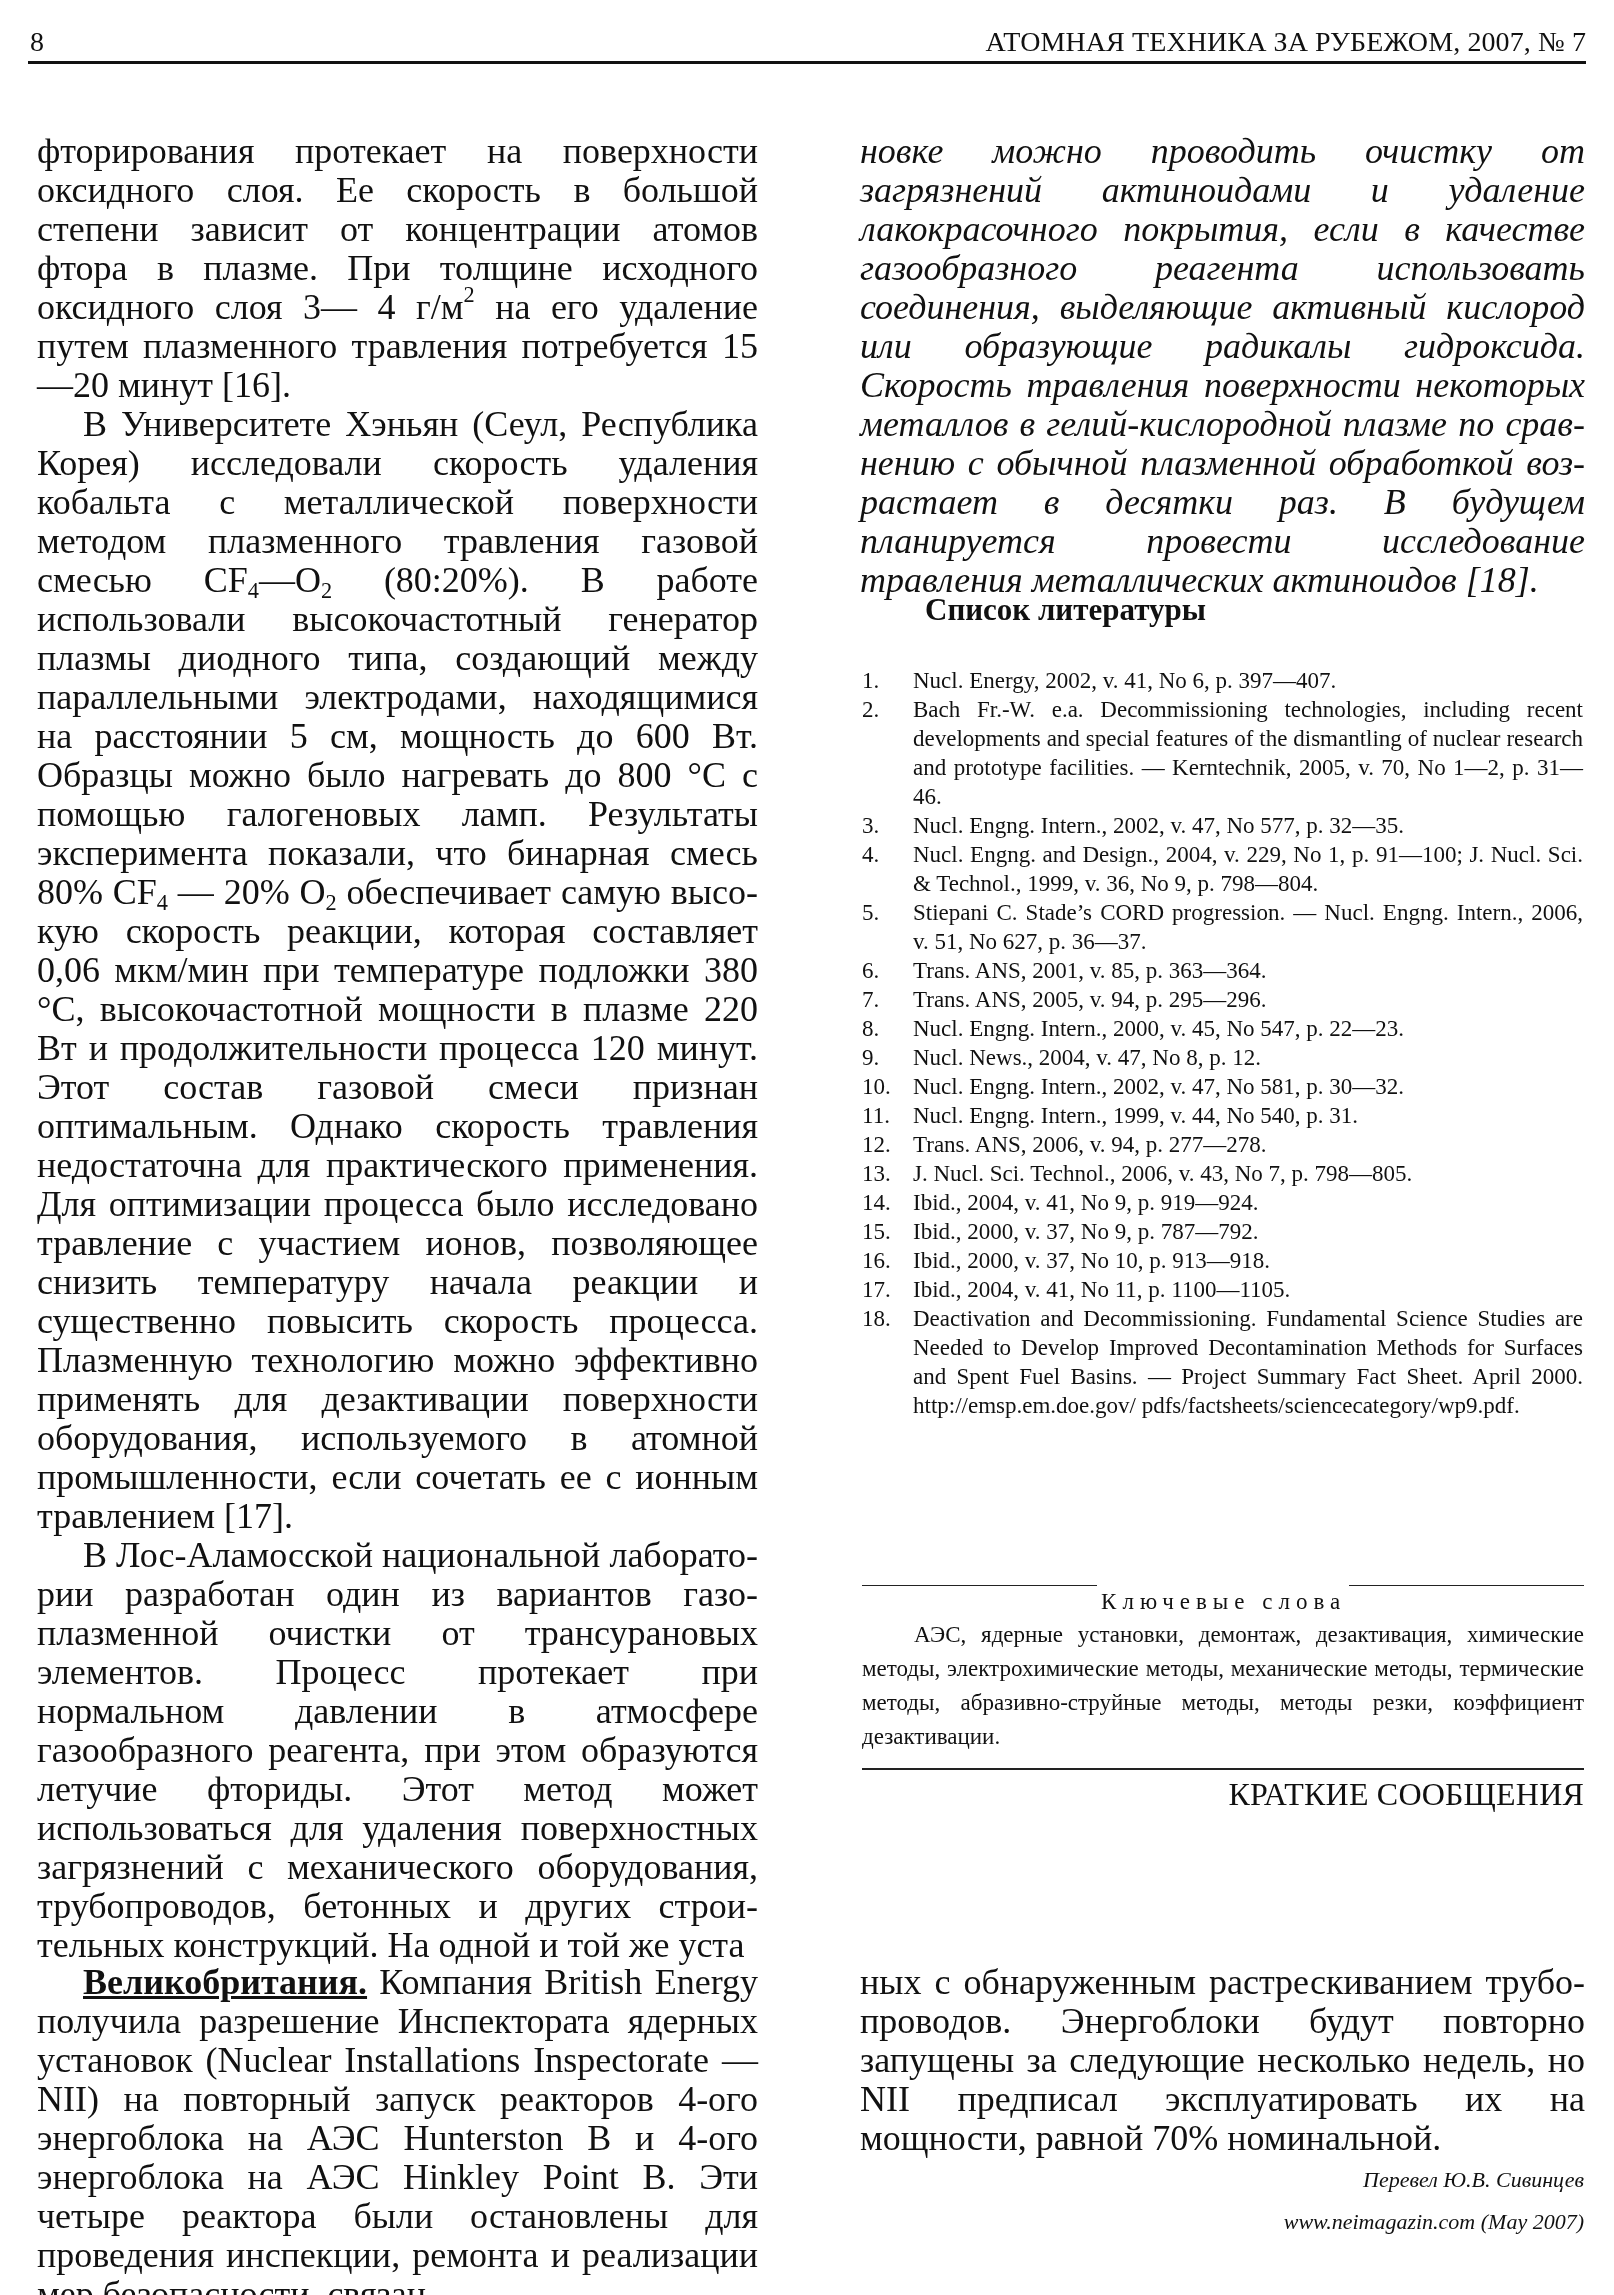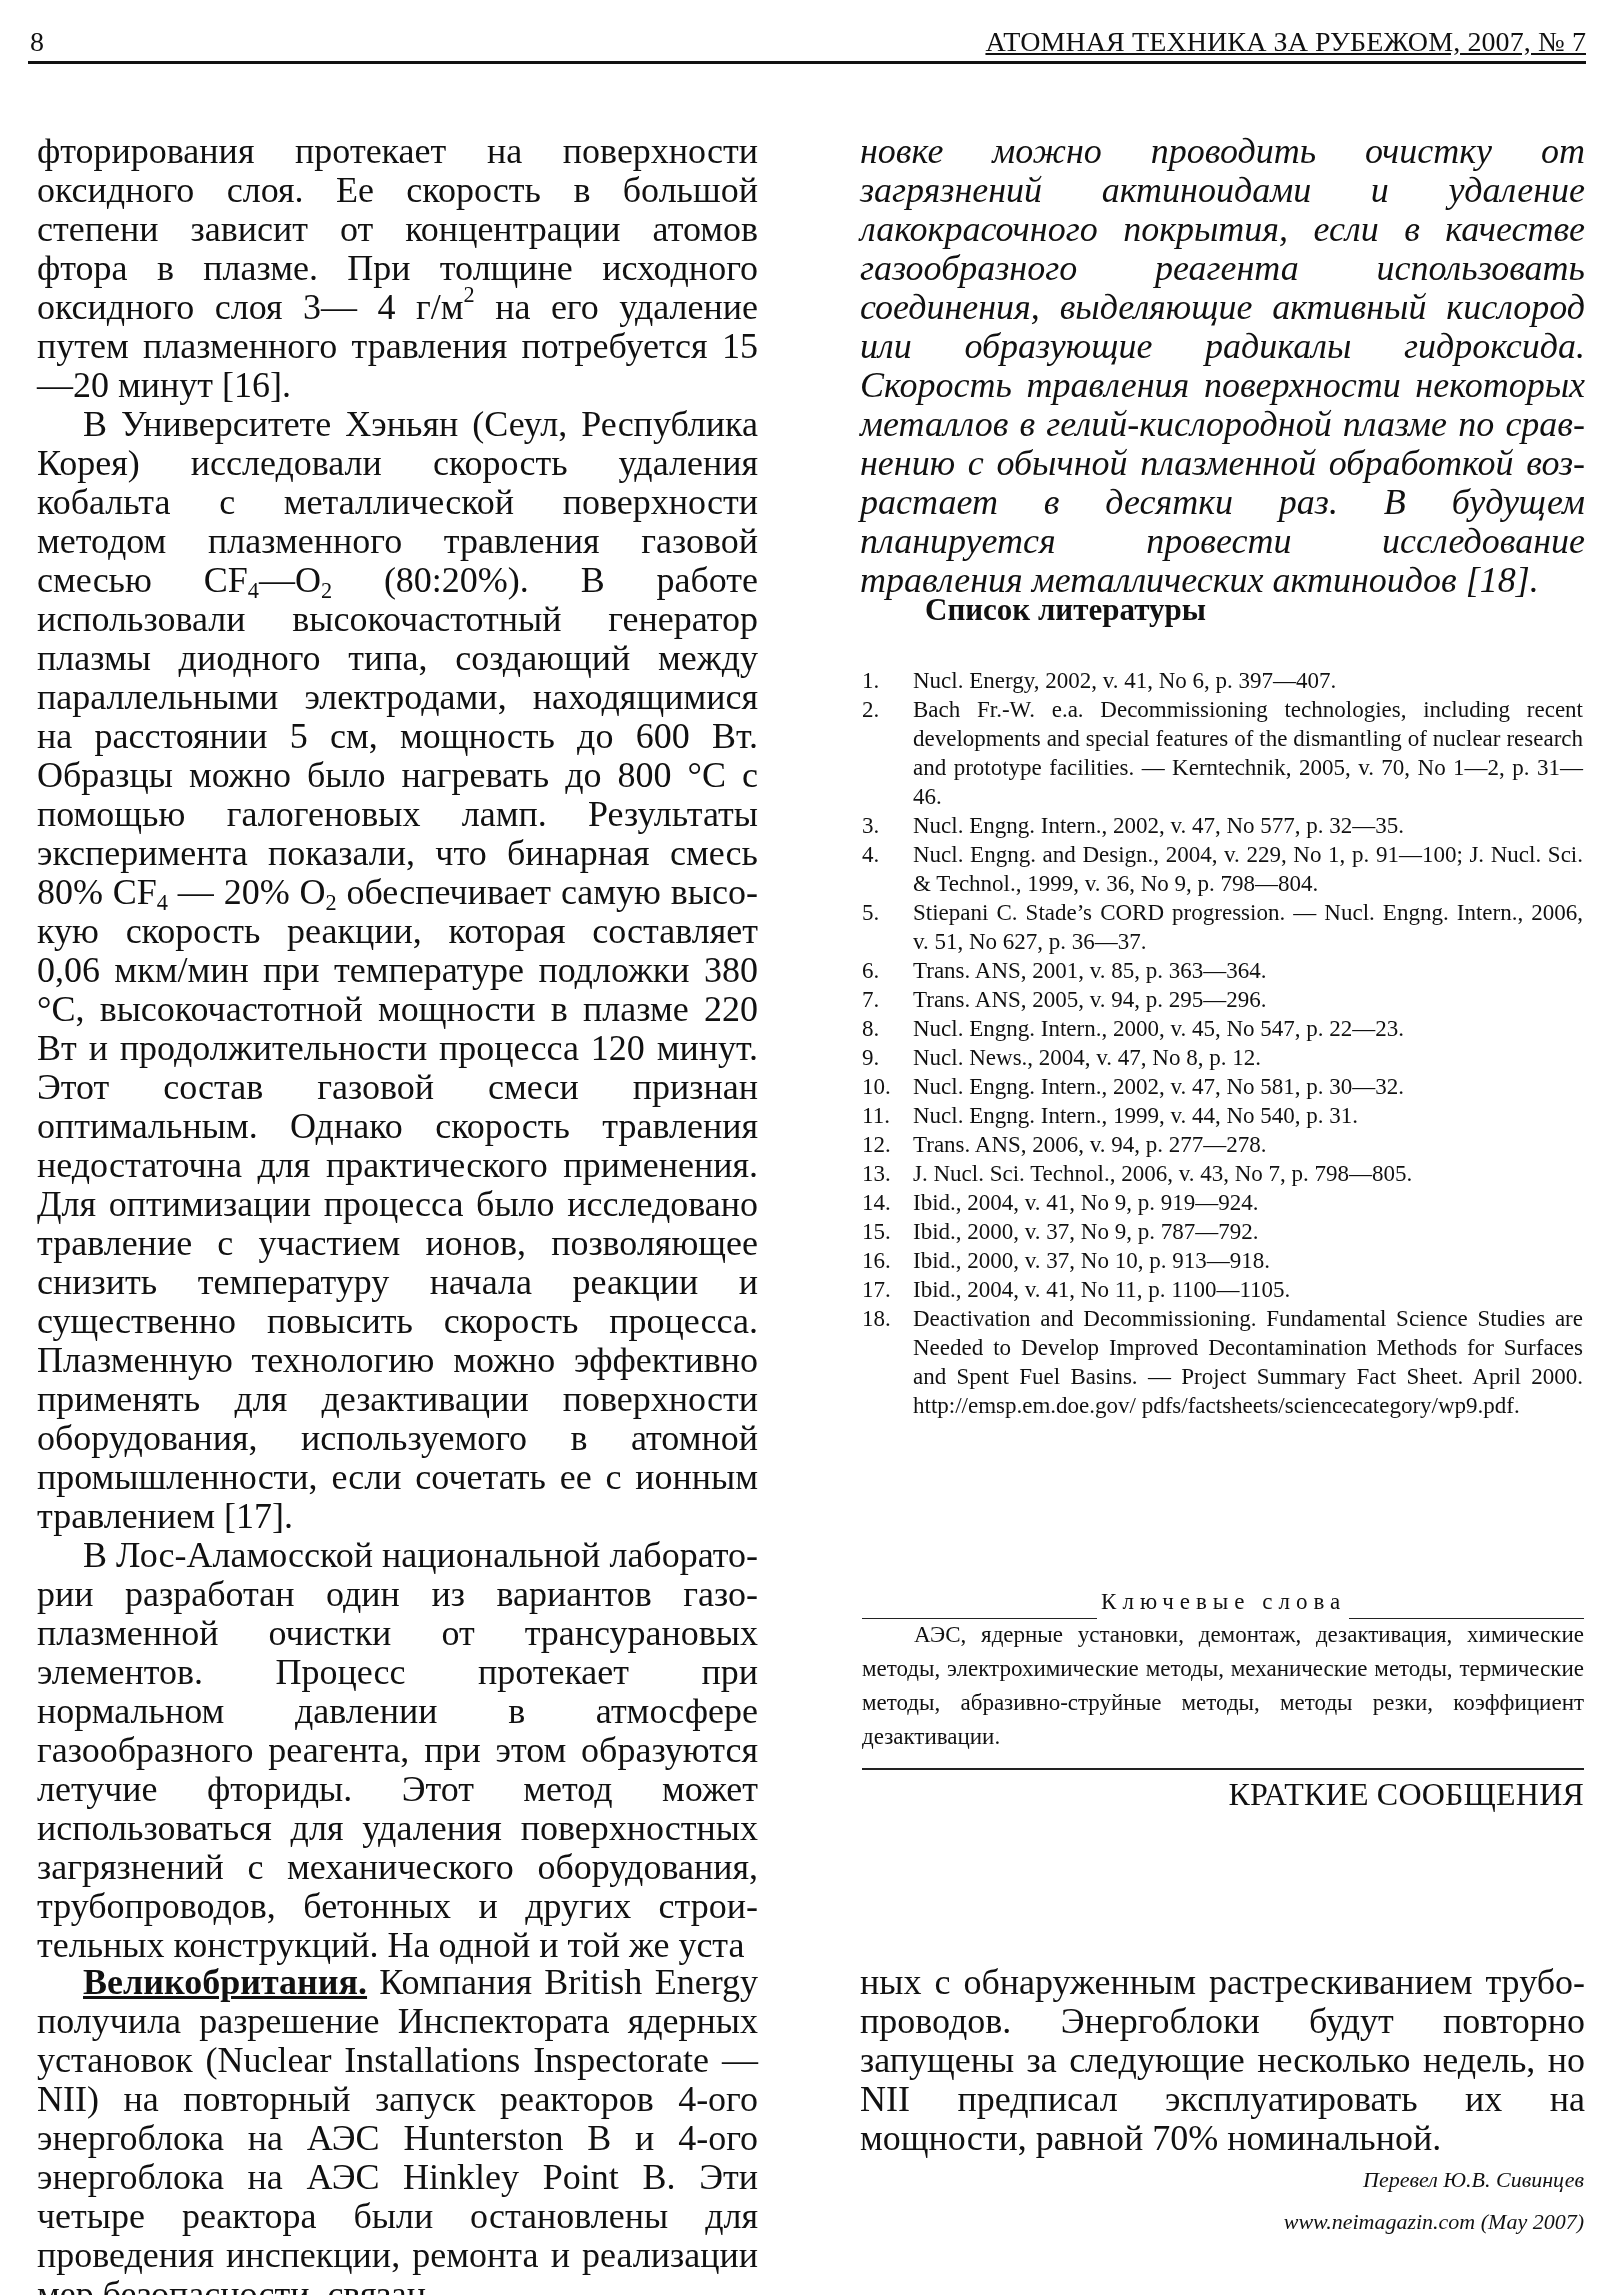--- a/index.html
+++ b/index.html
@@ -3,38 +3,38 @@
 <meta charset="utf-8">
 <style>
   html, body { margin: 0; padding: 0; background: #ffffff; }
   body {
     width: 1614px; height: 2295px; position: relative; overflow: hidden;
     font-family: "Liberation Serif", "DejaVu Serif", serif; color: #111111;
   }
   .abs { position: absolute; }
   .running-head { left: 28px; top: 19px; width: 1558px; height: 40px; }
   .page-num { position: absolute; left: 2px; top: 6.7px; font-size: 28px; line-height: 32px; }
-  .journal-title { position: absolute; right: 0; top: 6.7px; font-size: 28px; line-height: 32px; letter-spacing: 0.1px; text-decoration: underline; }
+  .journal-title { position: absolute; right: 0; top: 6.7px; font-size: 28px; line-height: 32px; letter-spacing: 0.1px; }
   .head-rule { left: 28px; top: 61px; width: 1558px; height: 3.4px; background: #111; }
 
   .col { position: absolute; text-align: justify; font-size: 36px; line-height: 39px; hyphens: manual; }
   .col p { margin: 0; }
   .indent { text-indent: 46px; }
   .left-col { left: 37px; top: 132px; width: 721px; }
   .right-col { left: 860px; top: 132px; width: 725px; font-style: italic; }
   sub { font-size: 0.62em; line-height: 0; vertical-align: -0.25em; }
   sup { font-size: 0.62em; line-height: 0; vertical-align: 0.75em; }
 
   .refs-title { left: 925px; top: 591px; font-size: 31px; line-height: 38px; font-weight: bold; }
   .refs { left: 862px; top: 666px; width: 721px; font-size: 23px; line-height: 29px; margin: 0; padding: 0; list-style: none; }
   .refs li { display: flex; }
   .refs .num { width: 51px; flex: 0 0 51px; }
   .refs .txt { flex: 1; text-align: justify; }
 
-  .kw-head { left: 862px; top: 1585px; width: 722px; height: 34px; display: flex; align-items: flex-end; }
+  .kw-head { left: 862px; top: 1585px; width: 722px; height: 34px; display: flex; align-items: flex-start; }
   .kw-line { flex: 1; height: 1.3px; background: #222; }
   .kw-label { font-size: 23px; letter-spacing: 6px; padding: 0 2.7px 0 4px; line-height: 34px; }
   .kw-text { left: 862px; top: 1618px; width: 722px; font-size: 23px; line-height: 34px; text-align: justify; text-indent: 52px; }
   .kw-rule { left: 862px; top: 1768px; width: 722px; height: 2px; background: #222; }
 
   .news-section-title { right: 30px; top: 1774px; font-size: 32px; line-height: 40px; font-weight: normal; letter-spacing: 0.2px; }
   .news-left { left: 37px; top: 1963px; width: 721px; }
   .news-right { left: 860px; top: 1963px; width: 725px; }
   .bold-lead { font-weight: bold; text-decoration: underline; }
   .credits { right: 30px; top: 2159px; text-align: right; font-style: italic; font-size: 22px; line-height: 42px; }

